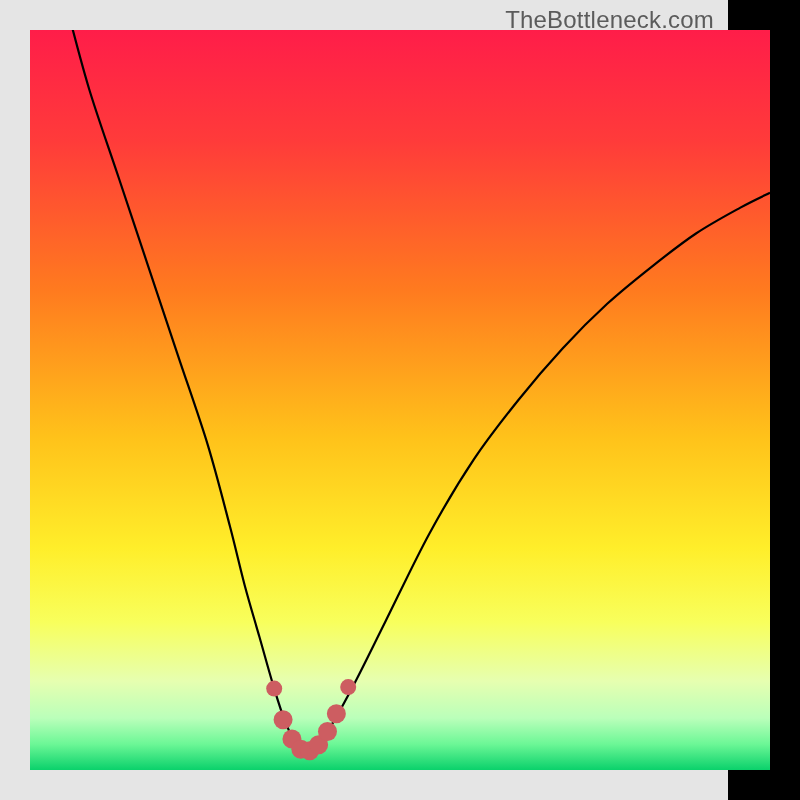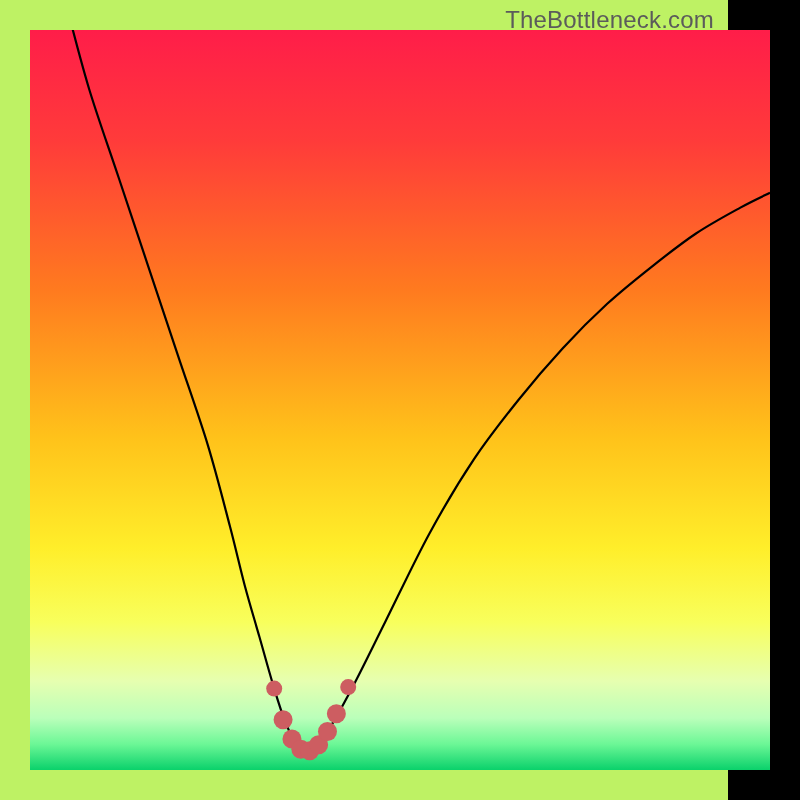--- a/index.html
+++ b/index.html
@@ -9,21 +9,21 @@
     height: 800px;
     background: #000;
     font-family: Arial, Helvetica, sans-serif;
   }
   .frame {
     position: absolute;
     left: 0;
     top: 0;
     width: 728px;
     height: 800px;
-    background: #bef264;
+    background: #e5e5e5;
   }
   .plot {
     position: absolute;
     left: 30px;
     top: 30px;
     width: 740px;
     height: 740px;
     overflow: hidden;
   }
   .watermark {

